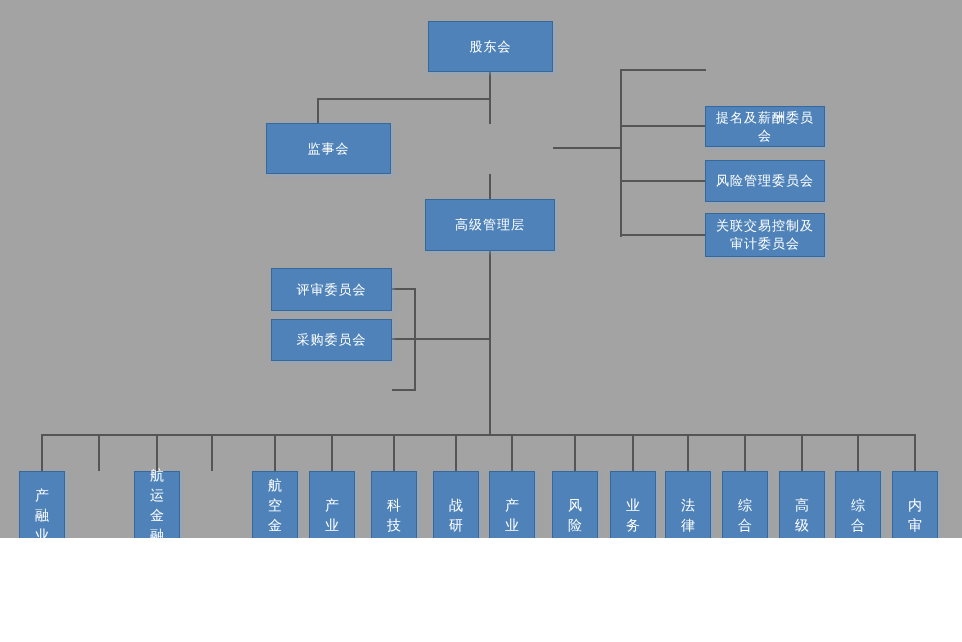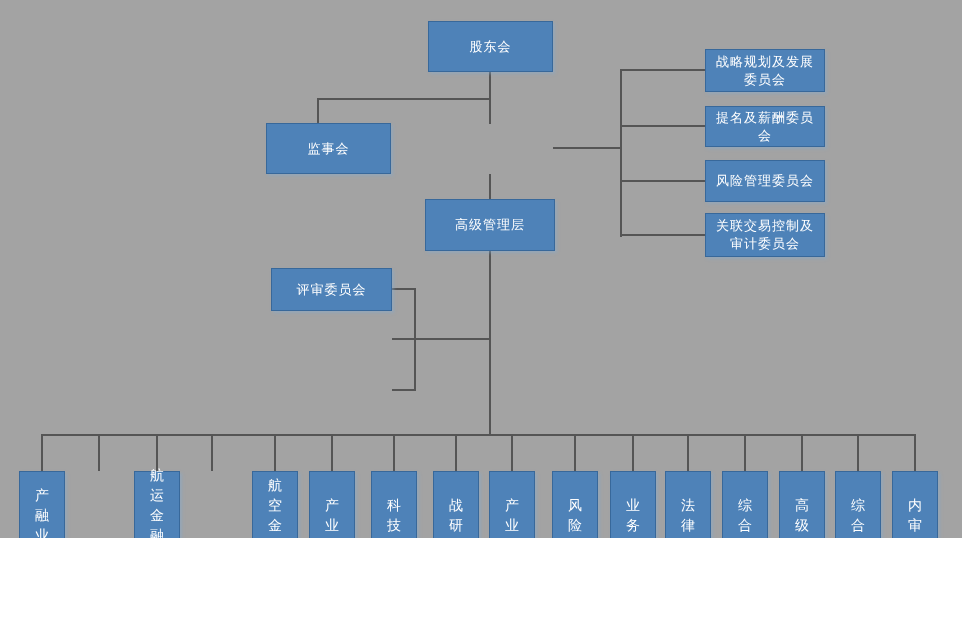--- a/index.html
+++ b/index.html
@@ -88,26 +88,26 @@
   <i class="vl" style="left:857px;top:435px;height:36px"></i>
   <i class="vl" style="left:914px;top:435px;height:36px"></i>
 
   <div class="box" style="left:428px;top:21px;width:125px;height:51px">股东会</div>
 
   <div class="box" style="left:266px;top:123px;width:125px;height:51px">监事会</div>
 
 
   <div class="box" style="left:425px;top:199px;width:130px;height:52px">高级管理层</div>
 
-  <div class="box" style="left:705px;top:49px;width:120px;height:43px">战略规划及发展委员会</div>
   <div class="box" style="left:705px;top:106px;width:120px;height:41px">提名及薪酬委员会</div>
   <div class="box" style="left:705px;top:160px;width:120px;height:42px">风险管理委员会</div>
   <div class="box" style="left:705px;top:213px;width:120px;height:44px">关联交易控制及审计委员会</div>
 
   <div class="box" style="left:271px;top:268px;width:121px;height:43px">评审委员会</div>
+  <div class="box" style="left:271px;top:319px;width:121px;height:42px">采购委员会</div>
 
   <div class="dept" style="left:19px">
       <span>产融业务一部</span>
     </div>
   <div class="dept" style="left:134px">
       <span>航运金融业务一部</span>
     </div>
   <div class="dept" style="left:252px">
       <span>航空金融业务部</span>
     </div>

